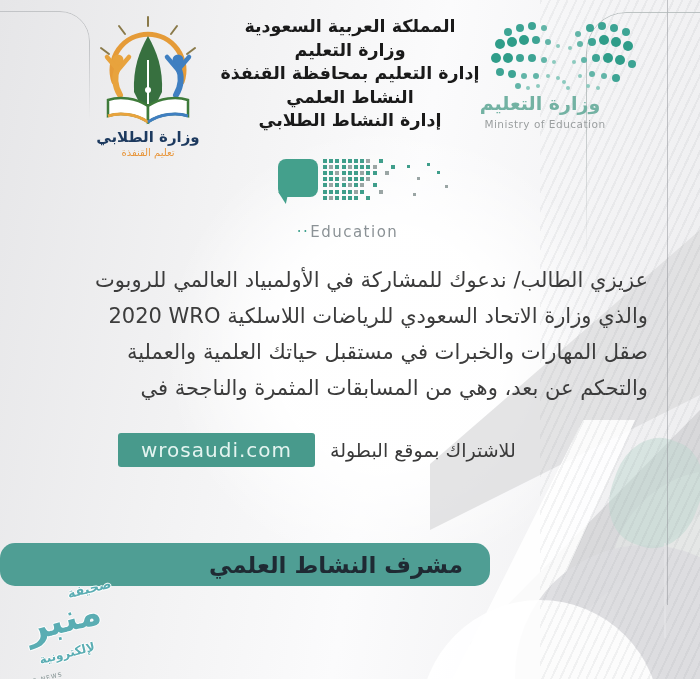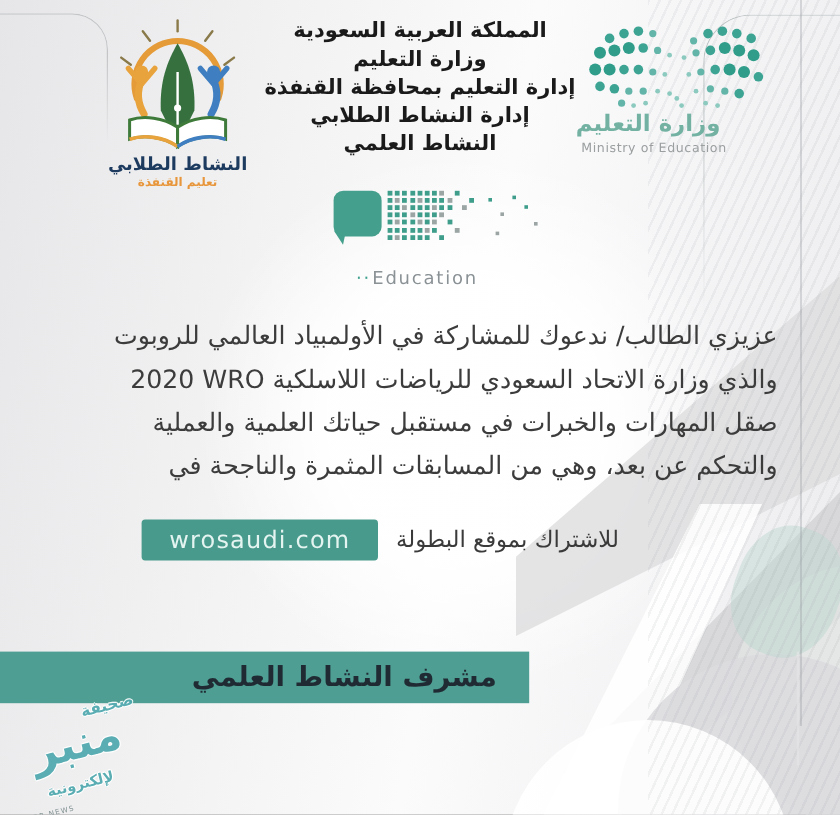--- a/index.html
+++ b/index.html
@@ -36,21 +36,21 @@
     -webkit-mask-image:linear-gradient(to bottom,#000 15%,transparent 45%);
     mask-image:linear-gradient(to bottom,#000 15%,transparent 45%);}
   
   .header{position:absolute;left:180px;top:15px;width:340px;text-align:center;direction:rtl;
     color:#1a1a1a;font-weight:bold;font-size:17.5px;line-height:23.5px;z-index:2;}
   
   .sa-logo{position:absolute;left:78px;top:10px;width:140px;height:150px;z-index:2;text-align:center;}
   .sa-title{position:absolute;left:0;top:118px;width:140px;text-align:center;direction:rtl;
     color:#1d3a5f;font-weight:bold;font-size:15px;}
   .sa-sub{position:absolute;left:0;top:137px;width:140px;text-align:center;direction:rtl;
-    color:#e8963b;font-weight:bold;font-size:10px;}
+    color:#e8963b;font-weight:normal;font-size:10px;}
   
   .moe-logo{position:absolute;left:470px;top:18px;width:200px;height:115px;z-index:2;}
   .moe-dots{position:absolute;left:0;top:0;width:200px;height:75px;}
   .moe-dots span{position:absolute;border-radius:50%;display:block;}
   .moe-ar{position:absolute;left:0;top:74px;width:140px;text-align:center;direction:rtl;
     color:#73b2a3;font-weight:bold;font-size:19px;}
   .moe-en{position:absolute;left:0;top:100px;width:150px;text-align:center;
     color:#9b9fa0;font-size:10.5px;letter-spacing:.5px;}
   
   .mad-logo{position:absolute;left:265px;top:155px;width:210px;height:85px;z-index:2;}
@@ -68,21 +68,21 @@
   .body-text{position:absolute;left:28px;top:262px;width:620px;text-align:right;direction:rtl;
     color:#3c3c3c;font-size:21px;font-weight:500;z-index:2;}
   .body-text div{line-height:36px;white-space:nowrap;}
   
   .reg-pill{position:absolute;left:118px;top:433px;width:197px;height:34px;background:#489a8c;
     border-radius:3px;color:#e4f4f0;font-size:20px;letter-spacing:1px;text-align:center;
     line-height:34px;z-index:2;}
   .reg-label{position:absolute;left:330px;top:433px;height:34px;line-height:34px;direction:rtl;
     color:#3a3a3a;font-size:19px;white-space:nowrap;z-index:2;}
   
-  .role-banner{position:absolute;left:0;top:543px;width:441px;height:43px;background:#4f9e94;z-index:2;}
+  .role-banner{position:absolute;left:0;top:543px;width:490px;height:43px;background:#4f9e94;z-index:2;border-radius:15px;}
   .role-text{position:absolute;right:27px;top:50%;transform:translateY(-50%);direction:rtl;
     color:#1f2a33;font-weight:bold;font-size:23px;white-space:nowrap;}
   .name-band{position:absolute;left:197px;top:588px;width:468px;height:43px;background:#7c7c7c;z-index:2;}
   .name-text{position:absolute;right:198px;top:50%;transform:translateY(-50%);direction:rtl;
     color:#ffffff;font-weight:bold;font-size:25px;white-space:nowrap;}
   .band-line{position:absolute;left:664px;top:543px;width:2px;height:95px;background:rgba(230,230,232,.6);z-index:3;}
   
   .watermark{position:absolute;left:4px;top:586px;width:140px;height:95px;transform:rotate(-14deg);
     z-index:3;color:#4ea8ae;opacity:.92;
     text-shadow:1px 0 #fff,-1px 0 #fff,0 1px #fff,0 -1px #fff;}
@@ -108,22 +108,22 @@
   <div class="bg bg-teal-tint"></div>
   <div class="bg bg-hatch"></div>
   <div class="bg bg-vline"></div>
   <div class="bg bg-roundrect-tr"></div>
   <div class="bg bg-roundrect-tl"></div>
 
   <div class="header">
     <div>المملكة العربية السعودية</div>
     <div>وزارة التعليم</div>
     <div>إدارة التعليم بمحافظة القنفذة</div>
+    <div>النشاط العلمي</div>
     <div>إدارة النشاط الطلابي</div>
-    <div>النشاط العلمي</div>
   </div>
 
   <div class="sa-logo">
     <svg width="140" height="120" viewBox="0 0 140 120">
 
       <g stroke="#8a7a4a" stroke-width="2" stroke-linecap="round">
         <line x1="70" y1="16" x2="70" y2="7"></line>
         <line x1="47" y1="24" x2="41" y2="16"></line>
         <line x1="93" y1="24" x2="99" y2="16"></line>
         <line x1="31" y1="44" x2="23" y2="38"></line>
@@ -142,21 +142,21 @@
 
       <path d="M70,26 C79,42 85,58 84,82 L70,110 L56,82 C55,58 61,42 70,26 Z" fill="#37703f"></path>
       <line x1="70" y1="50" x2="70" y2="94" stroke="#ffffff" stroke-width="2"></line>
       <circle cx="70" cy="80" r="3" fill="#ffffff"></circle>
 
       <path d="M70,96 C58,88 42,86 30,90 L30,106 C42,102 58,104 70,112 Z" fill="#ffffff" stroke="#3e7b3a" stroke-width="2.5"></path>
       <path d="M70,96 C82,88 98,86 110,90 L110,106 C98,102 82,104 70,112 Z" fill="#ffffff" stroke="#3e7b3a" stroke-width="2.5"></path>
       <path d="M30,106 C42,102 58,104 70,112" fill="none" stroke="#e8a33d" stroke-width="3"></path>
       <path d="M110,106 C98,102 82,104 70,112" fill="none" stroke="#3f7fc1" stroke-width="3"></path>
     </svg>
-    <div class="sa-title">النشاط الطلابي</div>
+    <div class="sa-title">وزارة الطلابي</div>
     <div class="sa-sub">تعليم القنفذة</div>
   </div>
 
   <div class="moe-logo">
     <div class="moe-dots" id="moe-dots">
         <span style="left: 34px; top: 10px; width: 8px; height: 8px; background: rgb(61, 164, 148);"></span>
         <span style="left: 46px; top: 6px; width: 8px; height: 8px; background: rgb(61, 164, 148);"></span>
         <span style="left: 58px; top: 4px; width: 8px; height: 8px; background: rgb(61, 164, 148);"></span>
         <span style="left: 71px; top: 7px; width: 6px; height: 6px; background: rgb(98, 181, 168);"></span>
         <span style="left: 25px; top: 21px; width: 10px; height: 10px; background: rgb(47, 157, 137);"></span>

